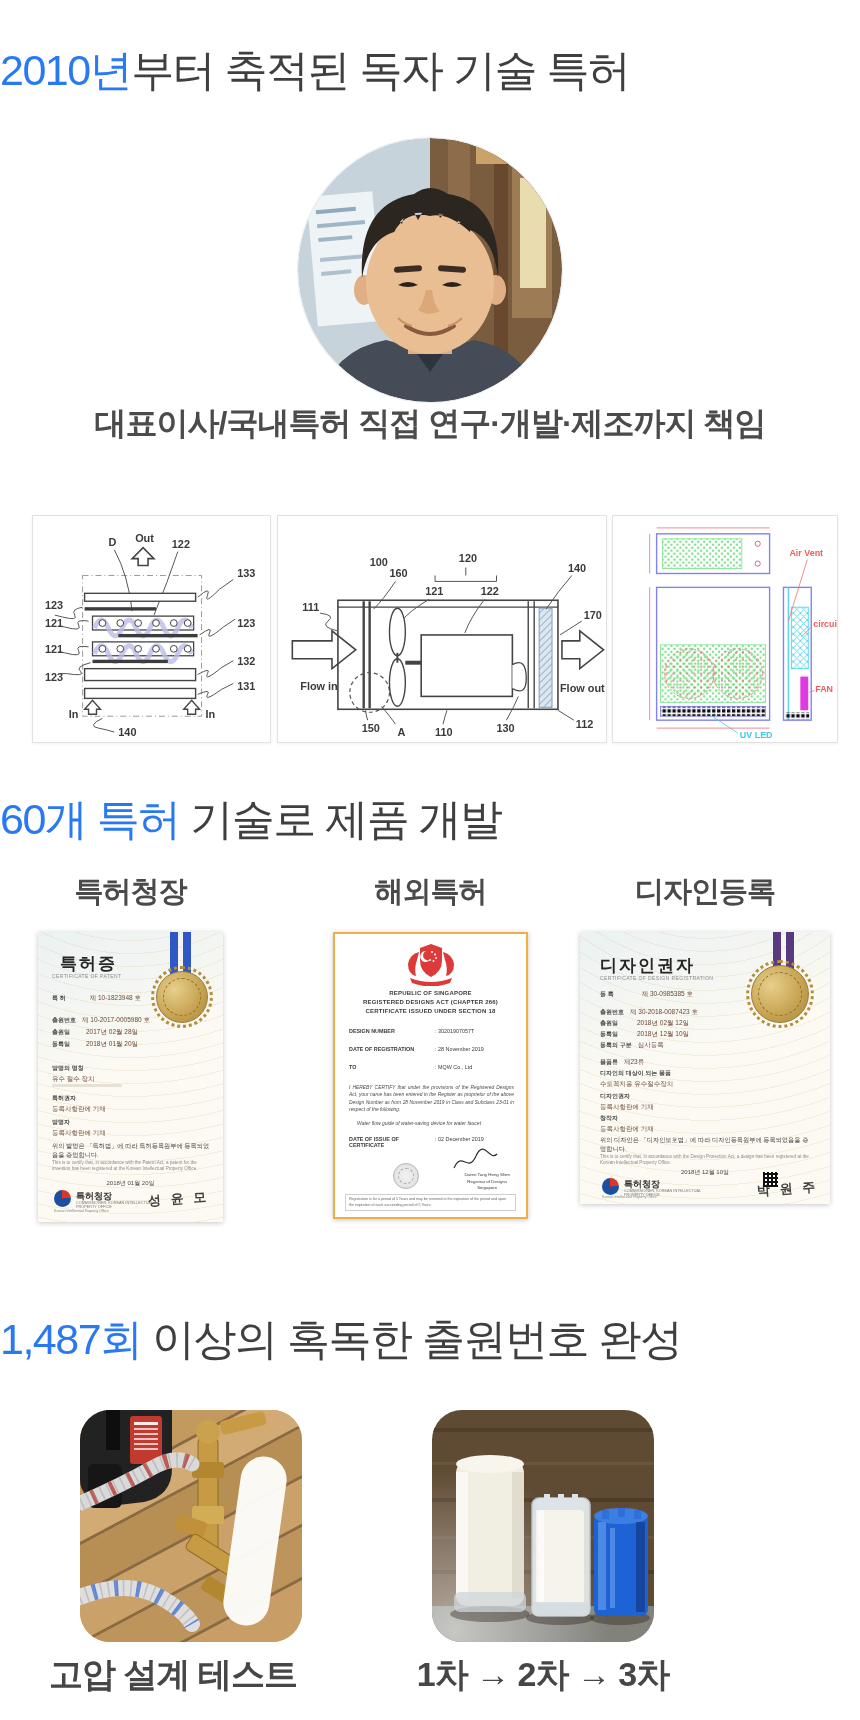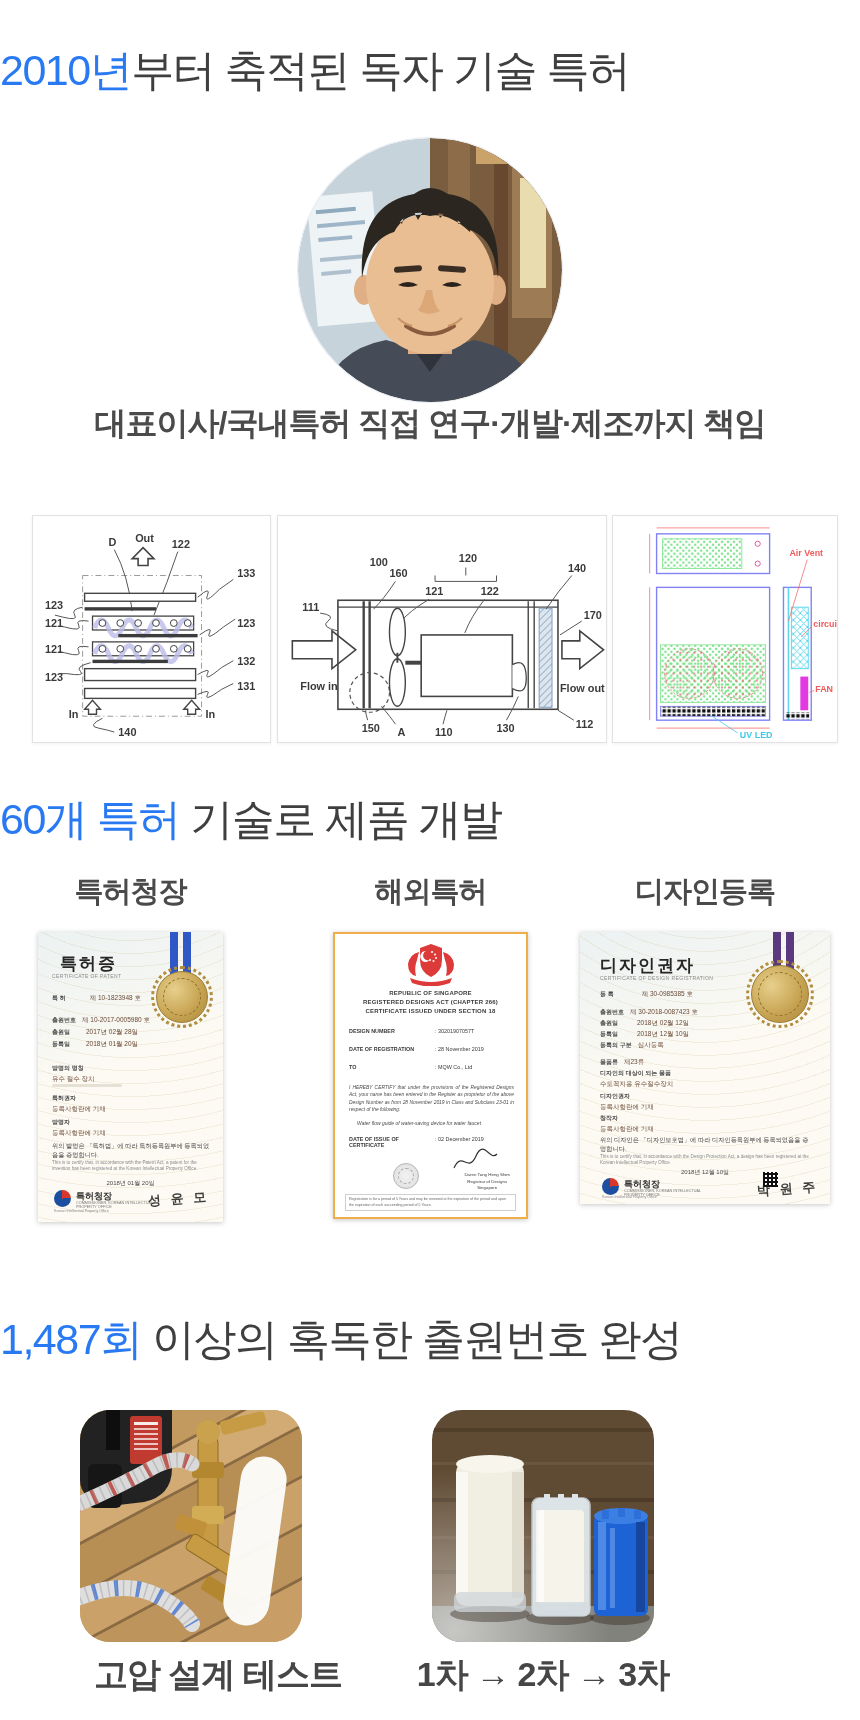--- a/index.html
+++ b/index.html
@@ -110,21 +110,21 @@
   .sg-seal { position:absolute; left:58px; bottom:28px; width:26px; height:26px; border-radius:50%;
              border:1px solid #b5b5b5; background:radial-gradient(#f2f2f2,#ddd); }
   .sg-seal::after { content:""; position:absolute; inset:4px; border:1px dashed #aaa; border-radius:50%; }
   .sg-foot { position:absolute; left:10px; right:10px; bottom:6px; border:1px solid #cfcfcf; padding:2px 3px;
              font-size:3.6px; color:#666; line-height:1.5; }
 
   .photo { position:absolute; top:1410px; width:222px; height:232px; border-radius:30px; overflow:hidden; }
   #photo1 { left:80px; } #photo2 { left:432px; }
   .photo svg { display:block; width:100%; height:100%; }
   .photocap { position:absolute; top:1652px; font-size:34px; font-weight:700; color:#464646; text-align:center; letter-spacing:-1px; white-space:nowrap; }
-  #cap1 { left:30px;  width:312px;text-align:right; }
+  #cap1 { left:17px;  width:312px; }
   #cap2 { left:400px; width:286px; }
 </style>
 </head>
 <body>
 
 <div>
 
   <h1 class="heading" id="h1"><span class="hl">2010년</span><span>부터 축적된 독자 기술 특허</span></h1>
 
   <div class="avatar">

